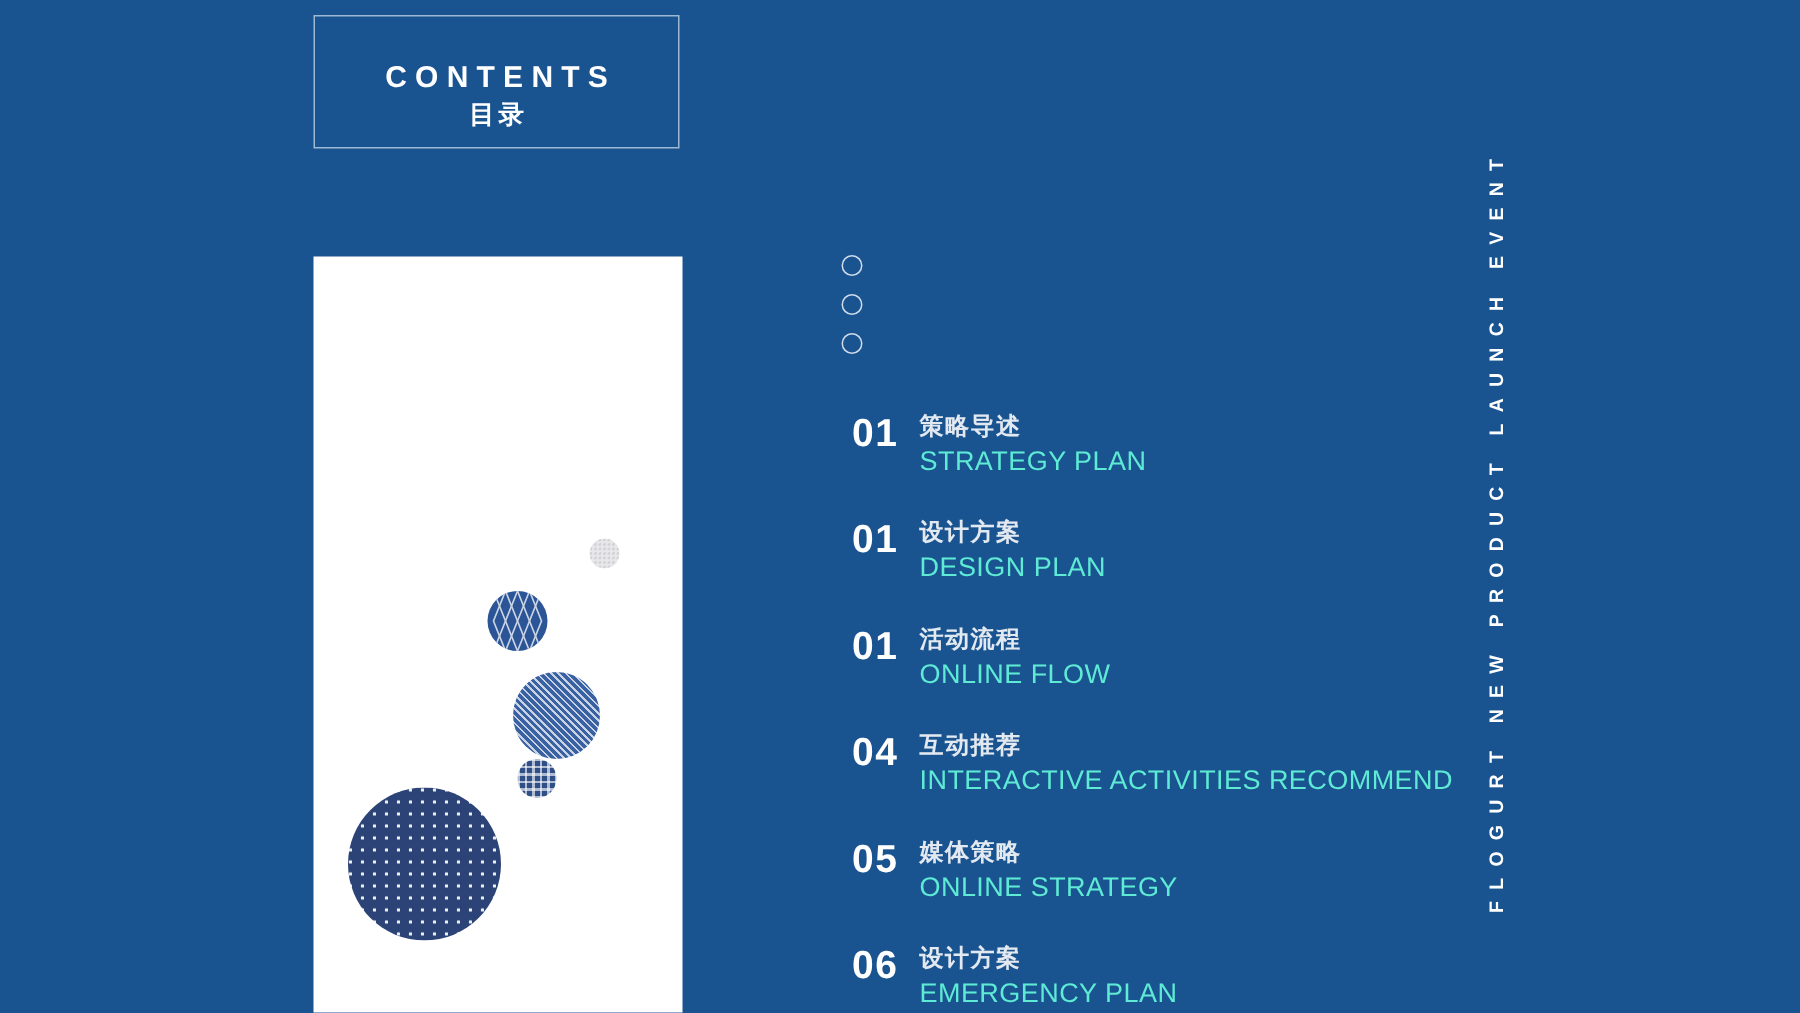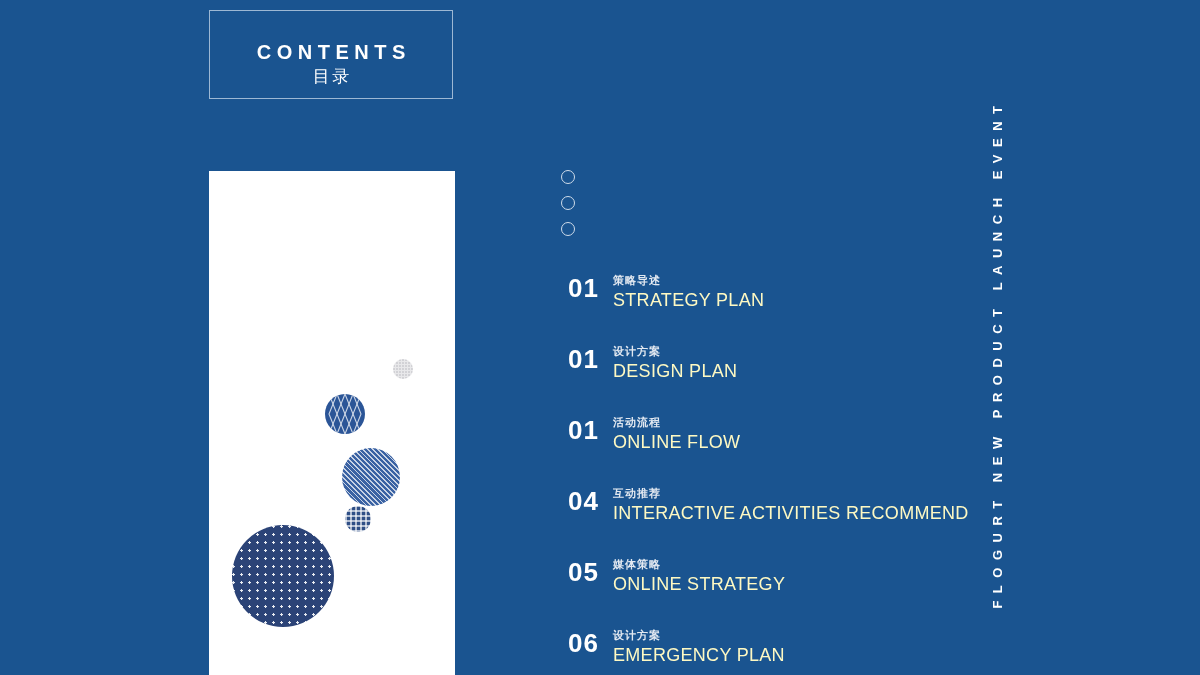--- a/index.html
+++ b/index.html
@@ -34,21 +34,21 @@
     color:#ffffff;
     font-size:20px;
     font-weight:bold;
     letter-spacing:5.5px;
     text-indent:5.5px;
     line-height:1.25;
   }
   .title-cn {
     color:#ffffff;
     font-size:17px;
-    font-weight:normal;
+    font-weight:bold;
     letter-spacing:2.5px;
     text-indent:2.5px;
     line-height:1.35;
     margin-top:1px;
   }
 
   
   .white-panel {
     position:absolute;
     left:209px; top:151px;
@@ -124,28 +124,28 @@
     position:absolute; left:16px; top:0;
     color:#ffffff;
     font-size:26px;
     font-weight:700;
     letter-spacing:1px;
     line-height:1;
   }
   .item-body { position:absolute; left:61px; top:-2px; }
   .item-cn {
     color:#e3e9f1;
-    font-size:11px;
+    font-size:16px;
     font-weight:bold;
     letter-spacing:1px;
     line-height:1.45;
     white-space:nowrap;
   }
   .item-en {
-    color:#fef9c3;
+    color:#5eead4;
     font-size:18px;
     font-weight:400;
     letter-spacing:0.3px;
     line-height:1.25;
     white-space:nowrap;
   }
 
   
   .side-text {
     position:absolute;

